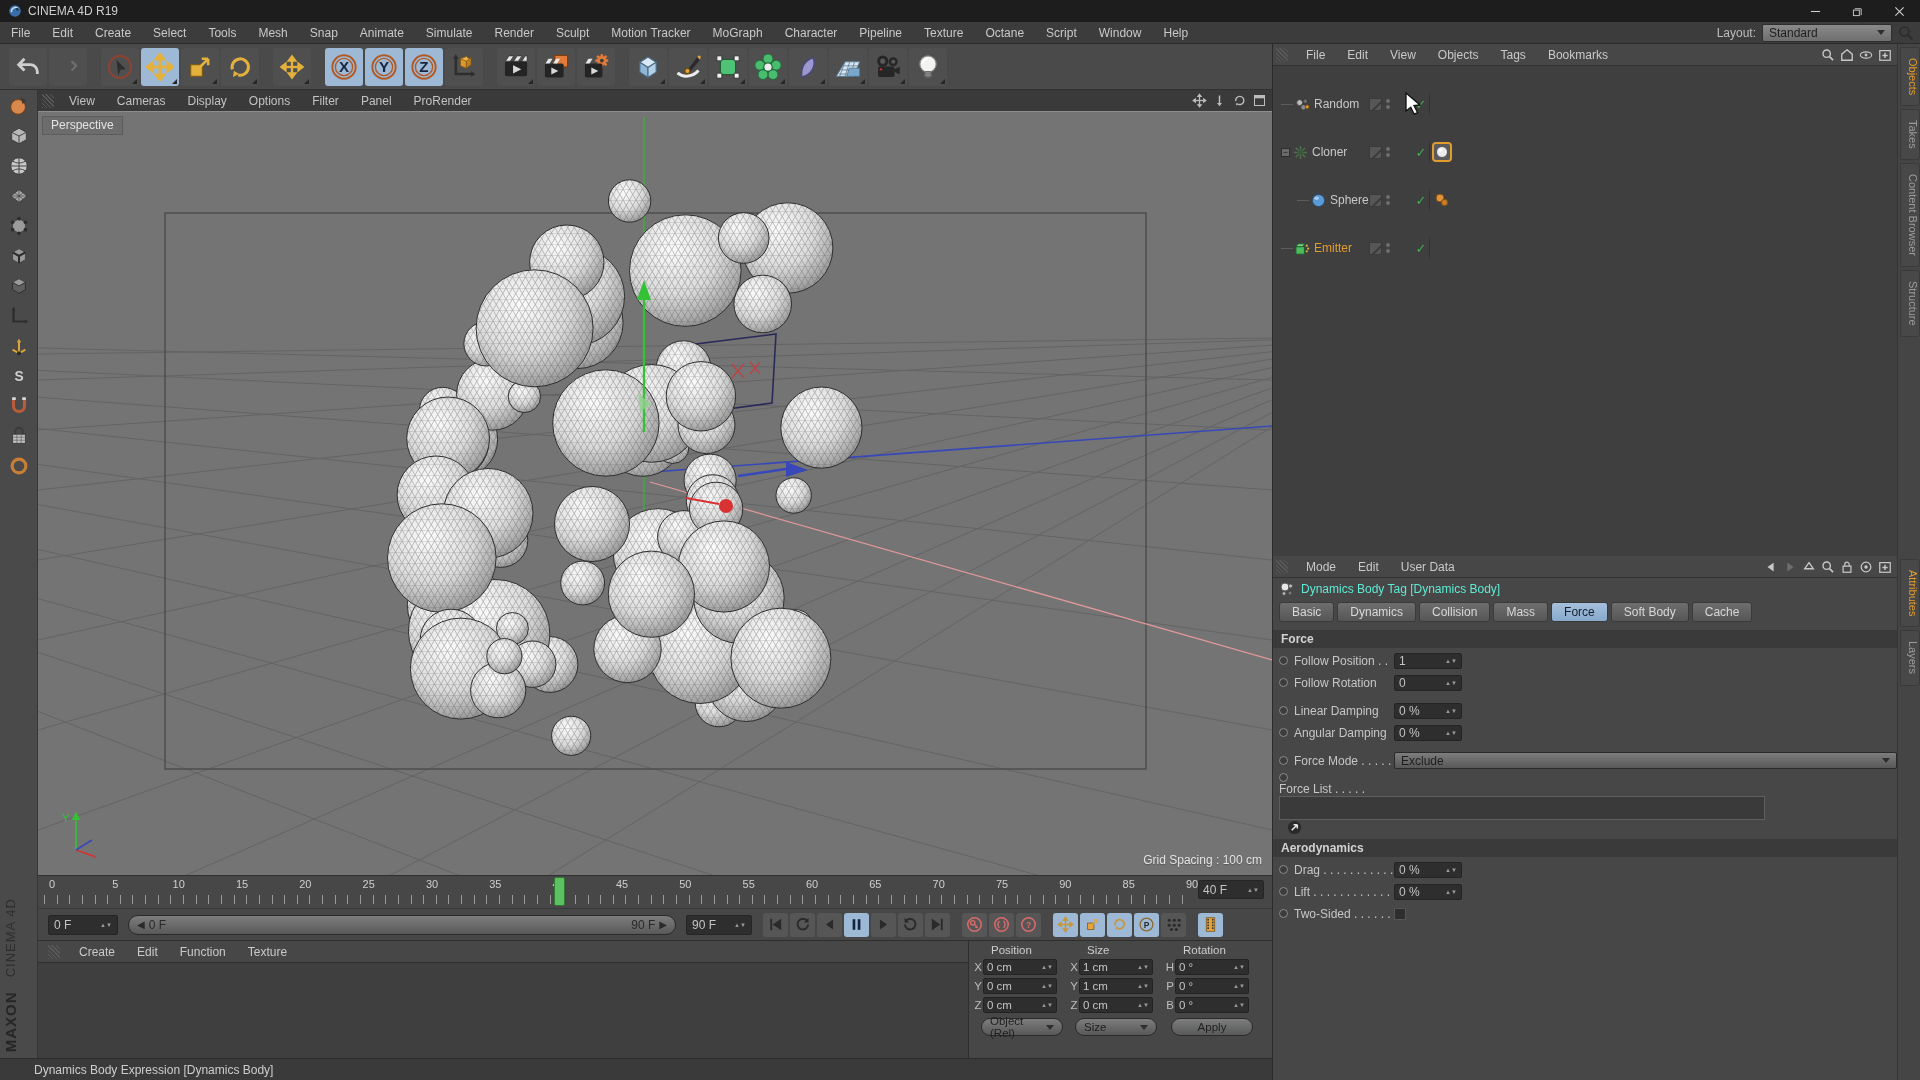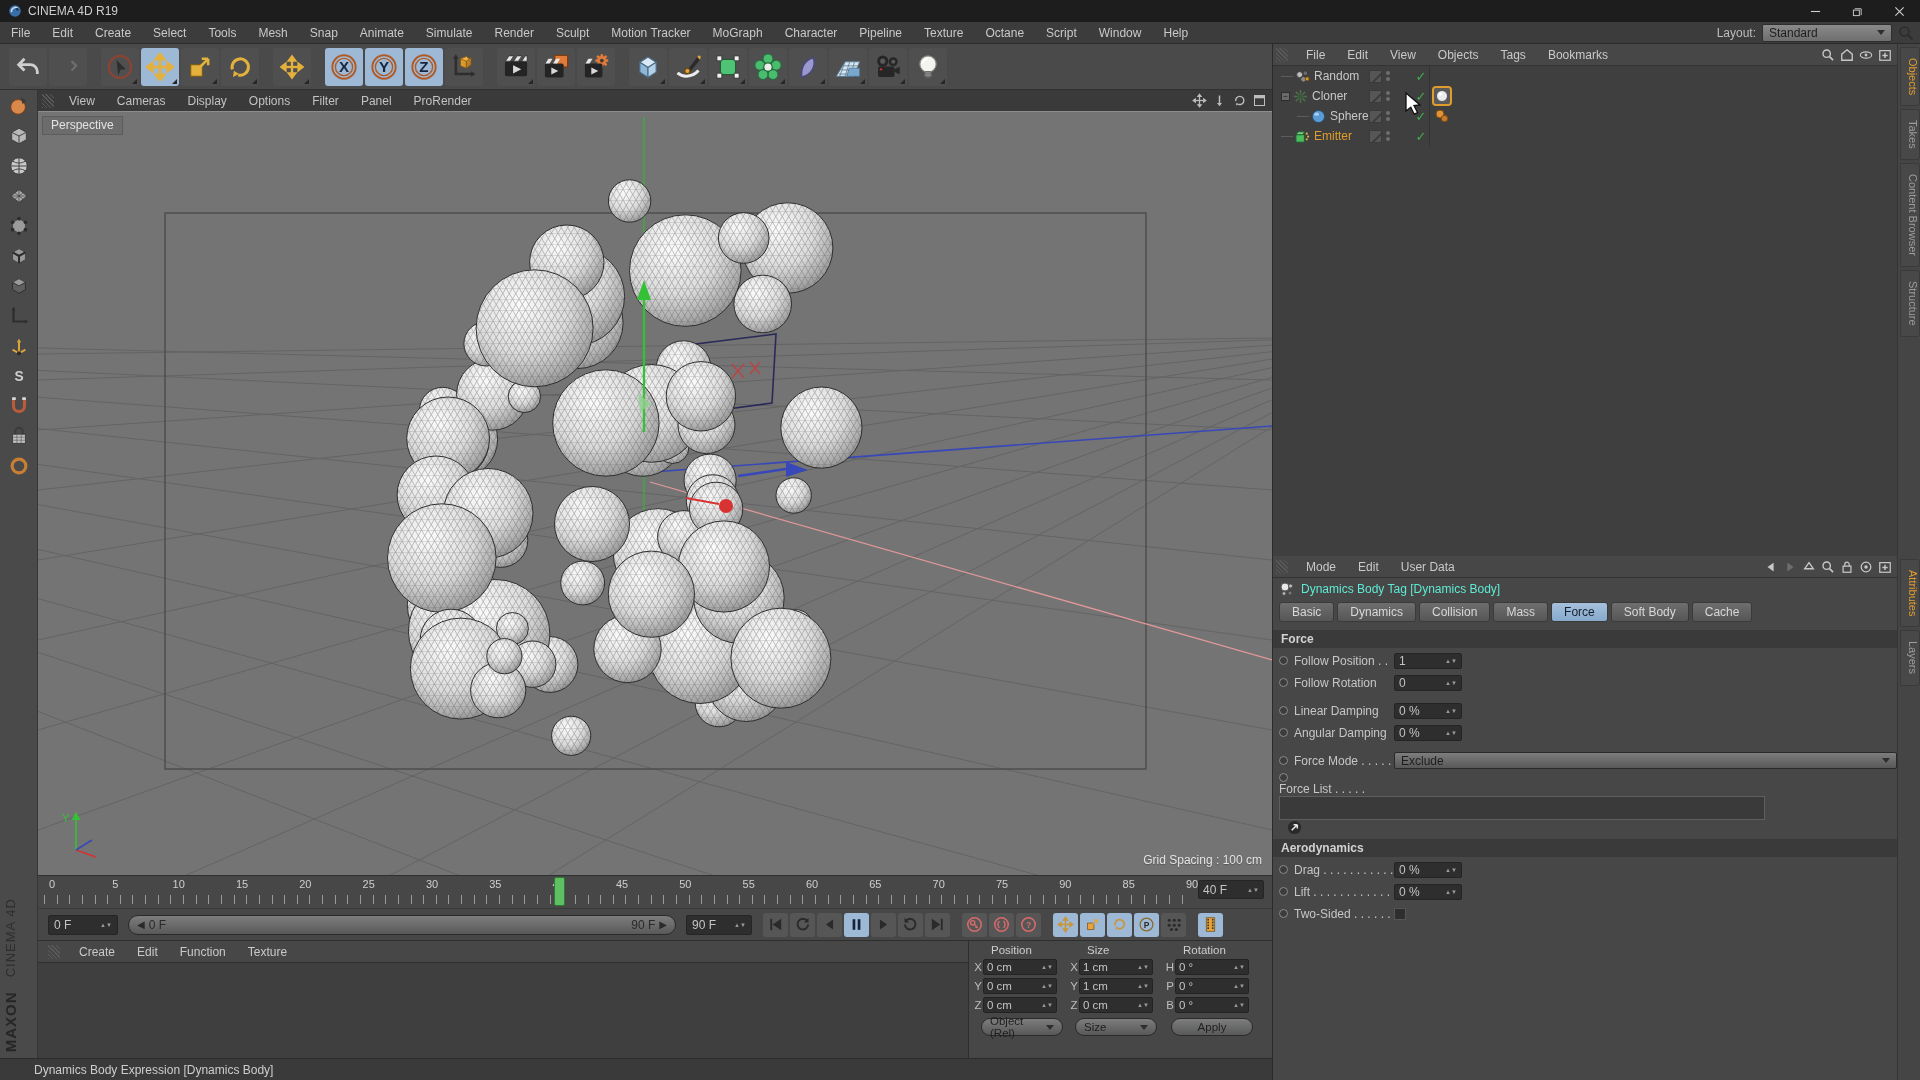--- a/index.html
+++ b/index.html
@@ -126,21 +126,21 @@
                    padding-left:22px; position:relative; }
   .hatch { position:absolute; left:3px; top:4px; width:12px; height:14px;
            background:repeating-linear-gradient(45deg,#5a5a5a 0 1px,transparent 1px 3px); }
   .mini-icons { margin-left:auto; display:flex; align-items:center; margin-right:28px; }
   .mini-icons span { width:17px; height:17px; margin-left:2px; display:flex; align-items:center; justify-content:center; }
   .mini-icons svg { width:14px; height:14px; }
 
   
   #om { position:absolute; left:0; top:0; width:648px; height:512px; }
   #om-tree { position:absolute; left:0; top:22px; width:624px; height:490px; background:#3f3f3f; }
-  .om-row { display:flex; align-items:center; height:20px; position:relative; }
+  .om-row { display:flex; align-items:center; height:20px; position:relative;margin-top:28px; }
   .om-name { display:flex; align-items:center; width:96px; color:#c8c8c8; }
   .om-name.selected { color:#e09c2d; }
   .om-icon { width:15px; height:15px; margin-right:4px; }
   .om-toggles { display:flex; align-items:center; width:44px; }
   .tog-box { width:13px; height:13px; background:#565656; border:1px solid #3a3a3a; position:relative; overflow:hidden; }
   .tog-box::after { content:""; position:absolute; left:-2px; top:5px; width:20px; height:1.5px; background:#3c3c3c;
                     transform:rotate(-45deg); }
   .tog-dots { display:flex; flex-direction:column; margin-left:4px; }
   .tog-dots i { width:4px; height:4px; border-radius:50%; background:#6e6e6e; margin:1px 0; }
   .om-check { color:#3fae49; font-size:13px; width:16px; text-align:center; }

